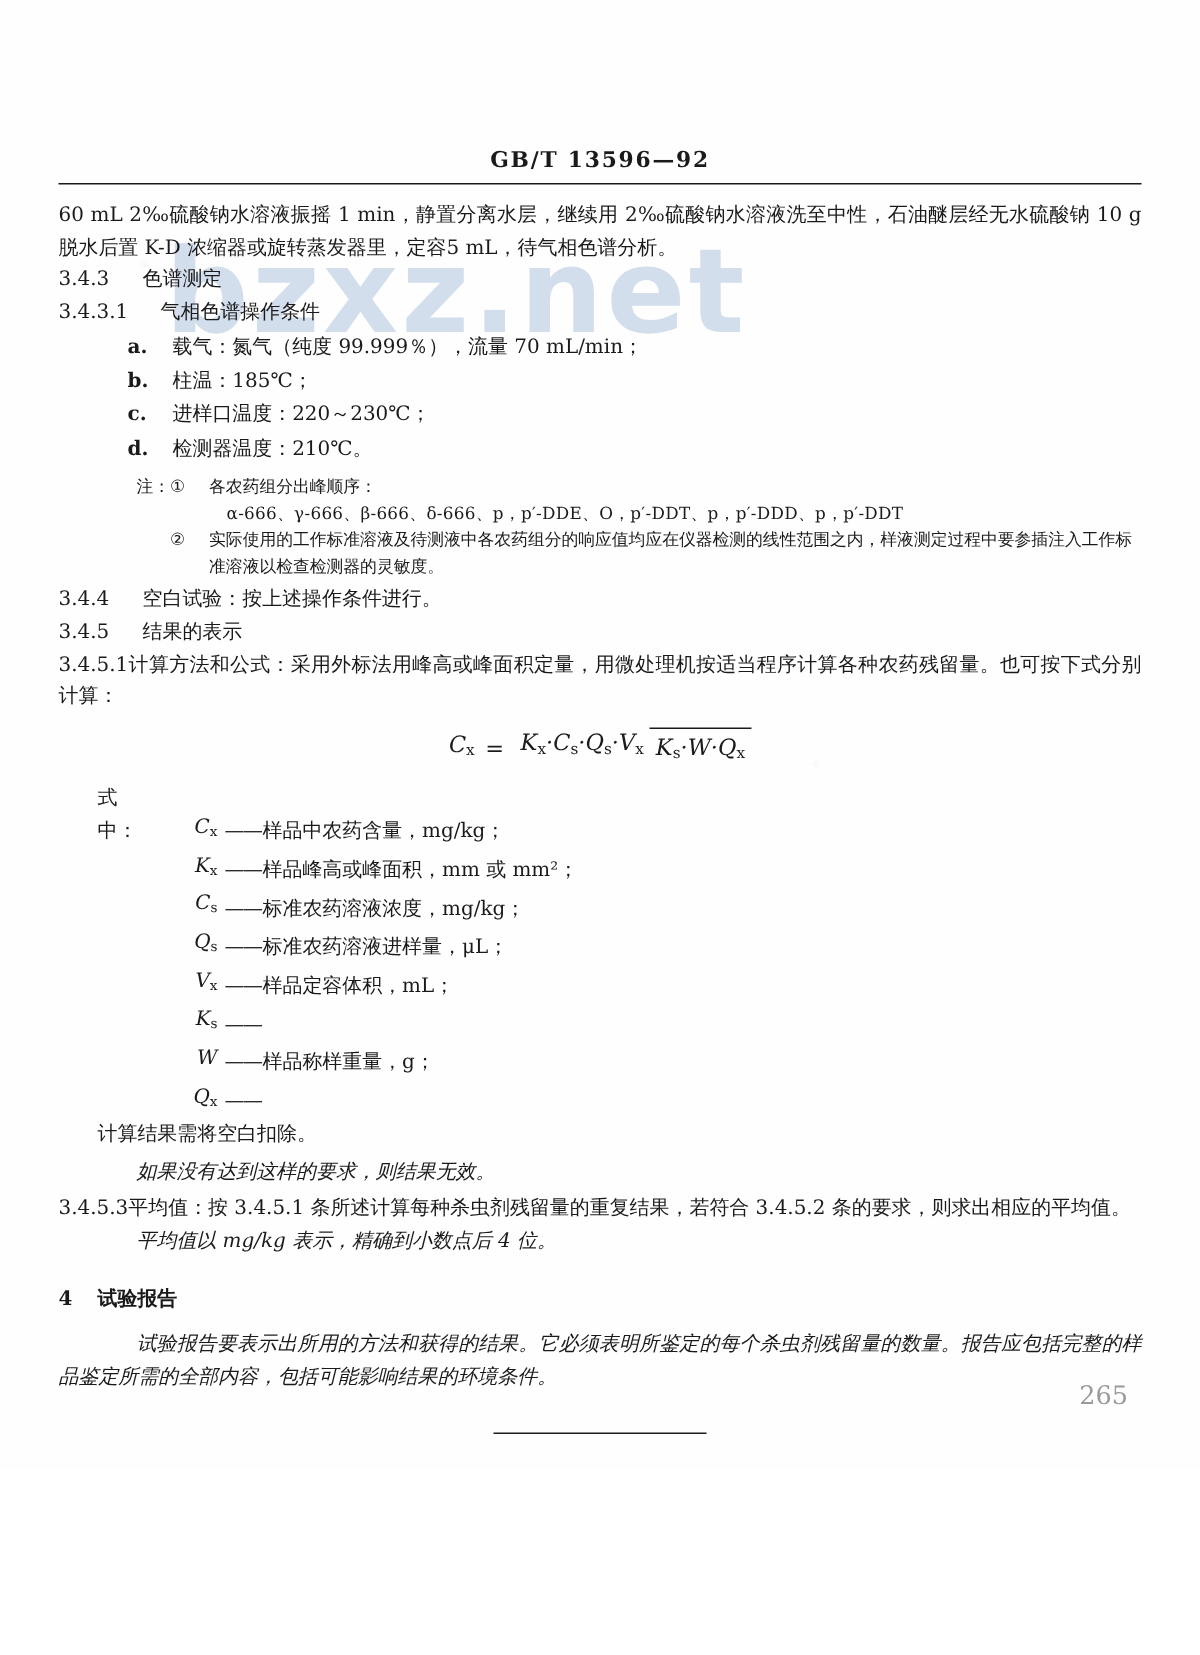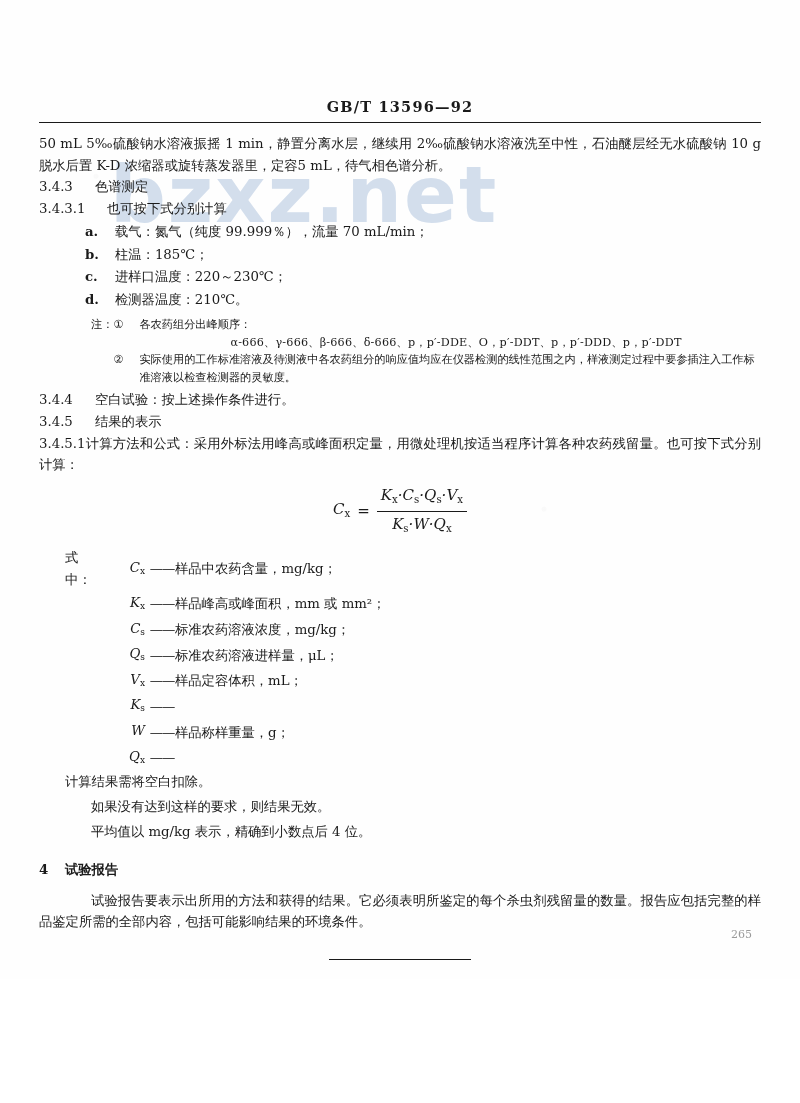--- a/index.html
+++ b/index.html
@@ -74,20 +74,21 @@
     font-size: 13.3px;
     line-height: 21.6px;
   }
   .para {
     margin: 0;
     text-align: justify;
     text-justify: inter-ideograph;
   }
   .para.indent {
     text-indent: 26px;
+    font-style: italic;
   }
   .sec {
     margin: 0;
     white-space: nowrap;
   }
   .sec .num {
     display: inline-block;
     min-width: 56px;
   }
   .sec .num.wide {
@@ -134,40 +135,39 @@
     white-space: nowrap;
   }
   .note-row .n-marker {
     flex: 0 0 26px;
     width: 26px;
   }
   .note-row .n-body { flex: 1; }
   .note-sub {
     margin-left: 112px;
     letter-spacing: 0.2px;
-    text-align: center;
   }
 
   
   .formula-wrap {
     display: flex;
     justify-content: center;
     align-items: center;
     margin: 9px 0 8px 0;
     font-size: 15px;
   }
   .formula {
     display: inline-flex;
     align-items: center;
     font-style: italic;
   }
   .formula .eq { margin: 0 7px; font-style: normal; }
   .frac {
     display: inline-flex;
-    flex-direction: column;
+    flex-direction: row;
     text-align: center;
   }
   .frac .numer { padding: 0 4px 1px 4px; }
   .frac .denom {
     padding: 2px 4px 0 4px;
     border-top: 1.3px solid #1a1a1a;
   }
   var, .v { font-style: italic; }
   sub {
     font-size: 0.68em;
@@ -175,21 +175,21 @@
     vertical-align: -0.25em;
   }
 
   
   .where {
     margin-top: 4px;
     line-height: 22.4px;
   }
   .where-row {
     display: flex;
-    align-items: center;
+    align-items: flex-end;
   }
   .where-row .lead {
     flex: 0 0 62px;
     width: 62px;
     padding-left: 26px;
     box-sizing: border-box;
   }
   .where-row .sym {
     flex: 0 0 44px;
     width: 44px;
@@ -208,44 +208,44 @@
   
   .foot-rule {
     width: 142px;
     margin: 26px auto 0 auto;
     border-top: 1.7px solid #1a1a1a;
   }
   .page-number {
     position: absolute;
     right: 48px;
     bottom: 38px;
-    font-size: 11px;
+    font-size: 17px;
     color: #9a9a9a;
     z-index: 2;
   }
 </style>
 </head>
 <body>
 
 <div class="page">
 
   <div class="watermark">bzxz.net</div>
 
   <div class="content">
 
     <div class="header-title">GB/T 13596—92</div>
     <div class="header-rule"></div>
 
     <div class="body-area">
 
-      <p class="para">50 mL 5‰硫酸钠水溶液振摇 1 min，静置分离水层，继续用 2‰硫酸钠水溶液洗至中性，石油醚层经无水硫酸钠 10 g 脱水后置 K-D 浓缩器或旋转蒸发器里，定容5 mL，待气相色谱分析。</p>
+      <p class="para">60 mL 2‰硫酸钠水溶液振摇 1 min，静置分离水层，继续用 2‰硫酸钠水溶液洗至中性，石油醚层经无水硫酸钠 10 g 脱水后置 K-D 浓缩器或旋转蒸发器里，定容5 mL，待气相色谱分析。</p>
 
       <p class="sec"><span class="num">3.4.3</span><span>色谱测定</span></p>
 
-      <p class="sec"><span class="num wide">3.4.3.1</span><span>也可按下式分别计算</span></p>
+      <p class="sec"><span class="num wide">3.4.3.1</span><span>气相色谱操作条件</span></p>
 
       <ul class="abc-list">
         <li>
           <span class="marker">a.</span>
           <span class="txt">载气：氮气（纯度 99.999％），流量 70 mL/min；</span>
         </li>
         <li>
           <span class="marker">b.</span>
           <span class="txt">柱温：185℃；</span>
         </li>
@@ -345,20 +345,21 @@
       </div>
 
       <p class="para" style="margin-left:26px">计算结果需将空白扣除。</p>
 
       <div class="gap-sm"></div>
 
       <p class="para indent" style="text-indent:52px">如果没有达到这样的要求，则结果无效。</p>
 
       <div class="gap-sm"></div>
 
+      <p class="para"><span class="num wide">3.4.5.3</span><span>平均值：按 3.4.5.1 条所述计算每种杀虫剂残留量的重复结果，若符合 3.4.5.2 条的要求，则求出相应的平均值。</span></p>
       <p class="para indent" style="text-indent:52px">平均值以 mg/kg 表示，精确到小数点后 4 位。</p>
 
       <div class="gap-lg"></div>
 
       <p class="sec sec-heading-bold"><span class="num" style="min-width:26px">4</span><span>试验报告</span></p>
       <div class="gap-md"></div>
       <p class="para indent" style="text-indent:52px">试验报告要表示出所用的方法和获得的结果。它必须表明所鉴定的每个杀虫剂残留量的数量。报告应包括完整的样品鉴定所需的全部内容，包括可能影响结果的环境条件。</p>
 
       <div class="foot-rule"></div>
 

